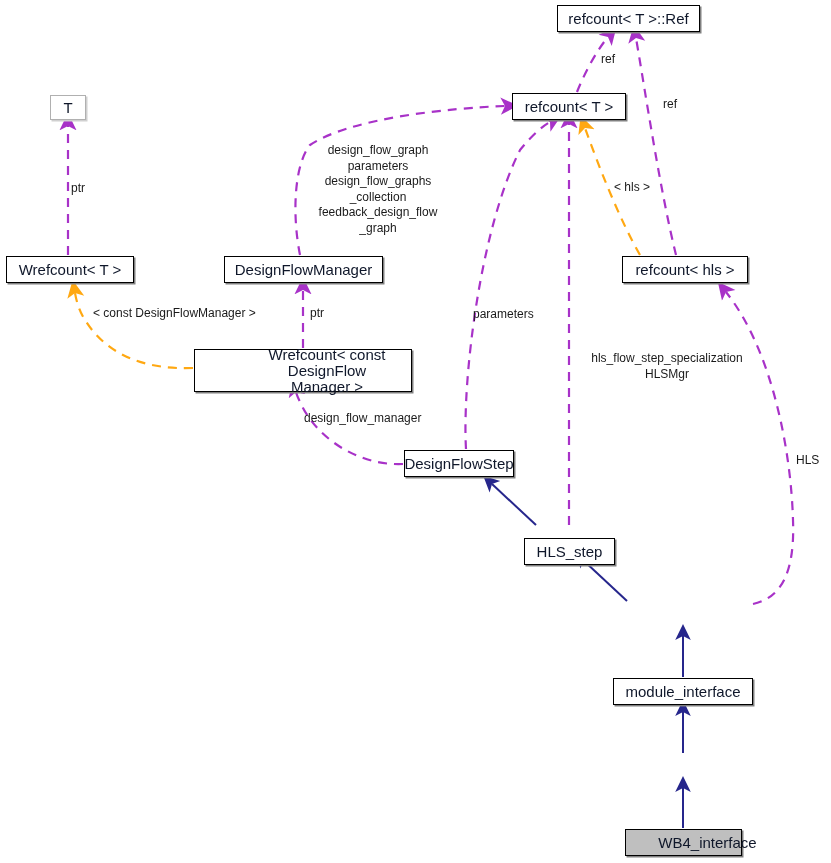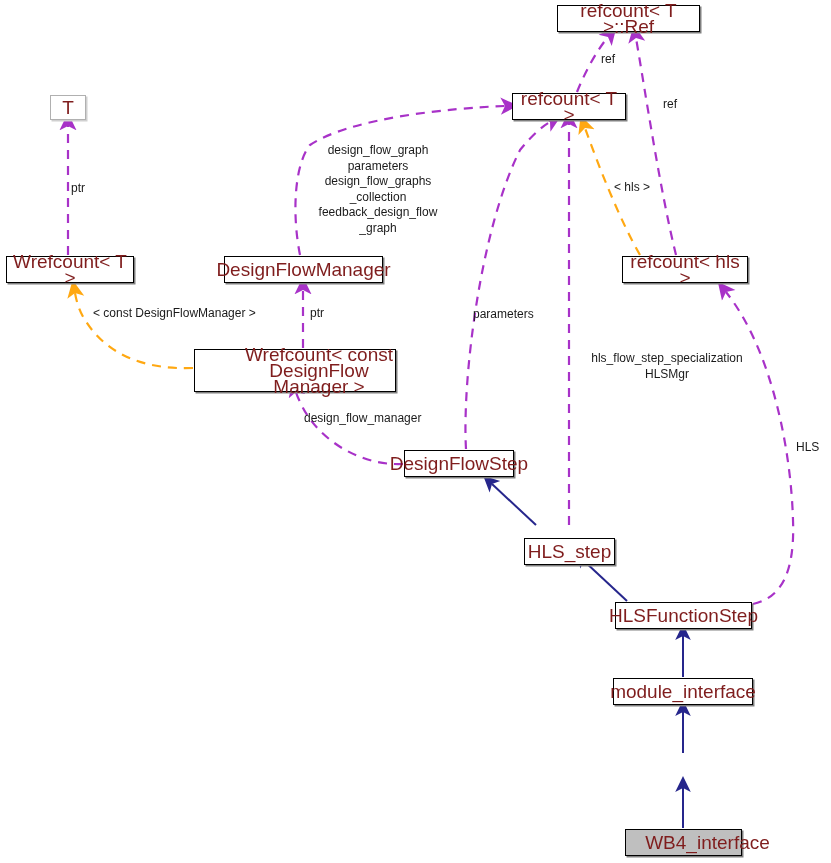--- a/index.html
+++ b/index.html
@@ -21,22 +21,22 @@
     top: 0;
     width: 831px;
     height: 863px;
     pointer-events: none;
   }
   .node {
     position: absolute;
     box-sizing: border-box;
     border: 1px solid #000000;
     background: #ffffff;
-    color: #7f1d1d;
-    font-size: 19px;
+    color: #0f172a;
+    font-size: 15px;
     line-height: 16px;
     display: flex;
     align-items: center;
     justify-content: center;
     text-align: center;
     white-space: pre-line;
     box-shadow: 1.5px 1.5px 0 0 #808080;
   }
   .node.plain {
     border: 1px solid #b0b0b0;
@@ -142,28 +142,27 @@
   <div class="node plain" style="left:50px; top:95px; width:36px; height:25px;">T</div>
 
   <div class="node" style="left:512px; top:93px; width:114px; height:27px;">refcount&lt; T &gt;</div>
 
   <div class="node" style="left:6px; top:256px; width:128px; height:27px;">Wrefcount&lt; T &gt;</div>
 
   <div class="node" style="left:224px; top:256px; width:159px; height:27px;">DesignFlowManager</div>
 
   <div class="node" style="left:622px; top:256px; width:126px; height:27px;">refcount&lt; hls &gt;</div>
 
-  <div class="node" style="left:194px; top:349px; width:202px; height:43px;padding-left:48px;">Wrefcount&lt; const DesignFlow
+  <div class="node" style="left:194px; top:349px; width:218px; height:43px;padding-left:48px;">Wrefcount&lt; const DesignFlow
 Manager &gt;</div>
 
   <div class="node" style="left:404px; top:450px; width:110px; height:27px;">DesignFlowStep</div>
 
   <div class="node" style="left:524px; top:526px; width:91px; height:27px;margin-top:12px;">HLS_step</div>
 
-  <div class="node" style="left:615px; top:602px; width:137px; height:27px;">HLSFunctionStep</div>
 
   <div class="node" style="left:613px; top:678px; width:140px; height:27px;">module_interface</div>
 
 
   <div class="node highlight" style="left:625px; top:829px; width:117px; height:27px;">WB4_interface</div>
 
   <div class="edge-label left" style="left:601px; top:52px;">ref</div>
 
   <div class="edge-label left" style="left:663px; top:97px;">ref</div>
 
@@ -182,15 +181,15 @@
 
   <div class="edge-label left" style="left:310px; top:306px;">ptr</div>
 
   <div class="edge-label left" style="left:473px; top:307px;">parameters</div>
 
   <div class="edge-label" style="left:572px; top:351px; width:190px;">hls_flow_step_specialization
 HLSMgr</div>
 
   <div class="edge-label left" style="left:304px; top:411px;">design_flow_manager</div>
 
-  <div class="edge-label left" style="left:796px; top:440px;">HLS</div>
+  <div class="edge-label left" style="left:796px; top:453px;">HLS</div>
 
 </div>
 
 </body></html>

